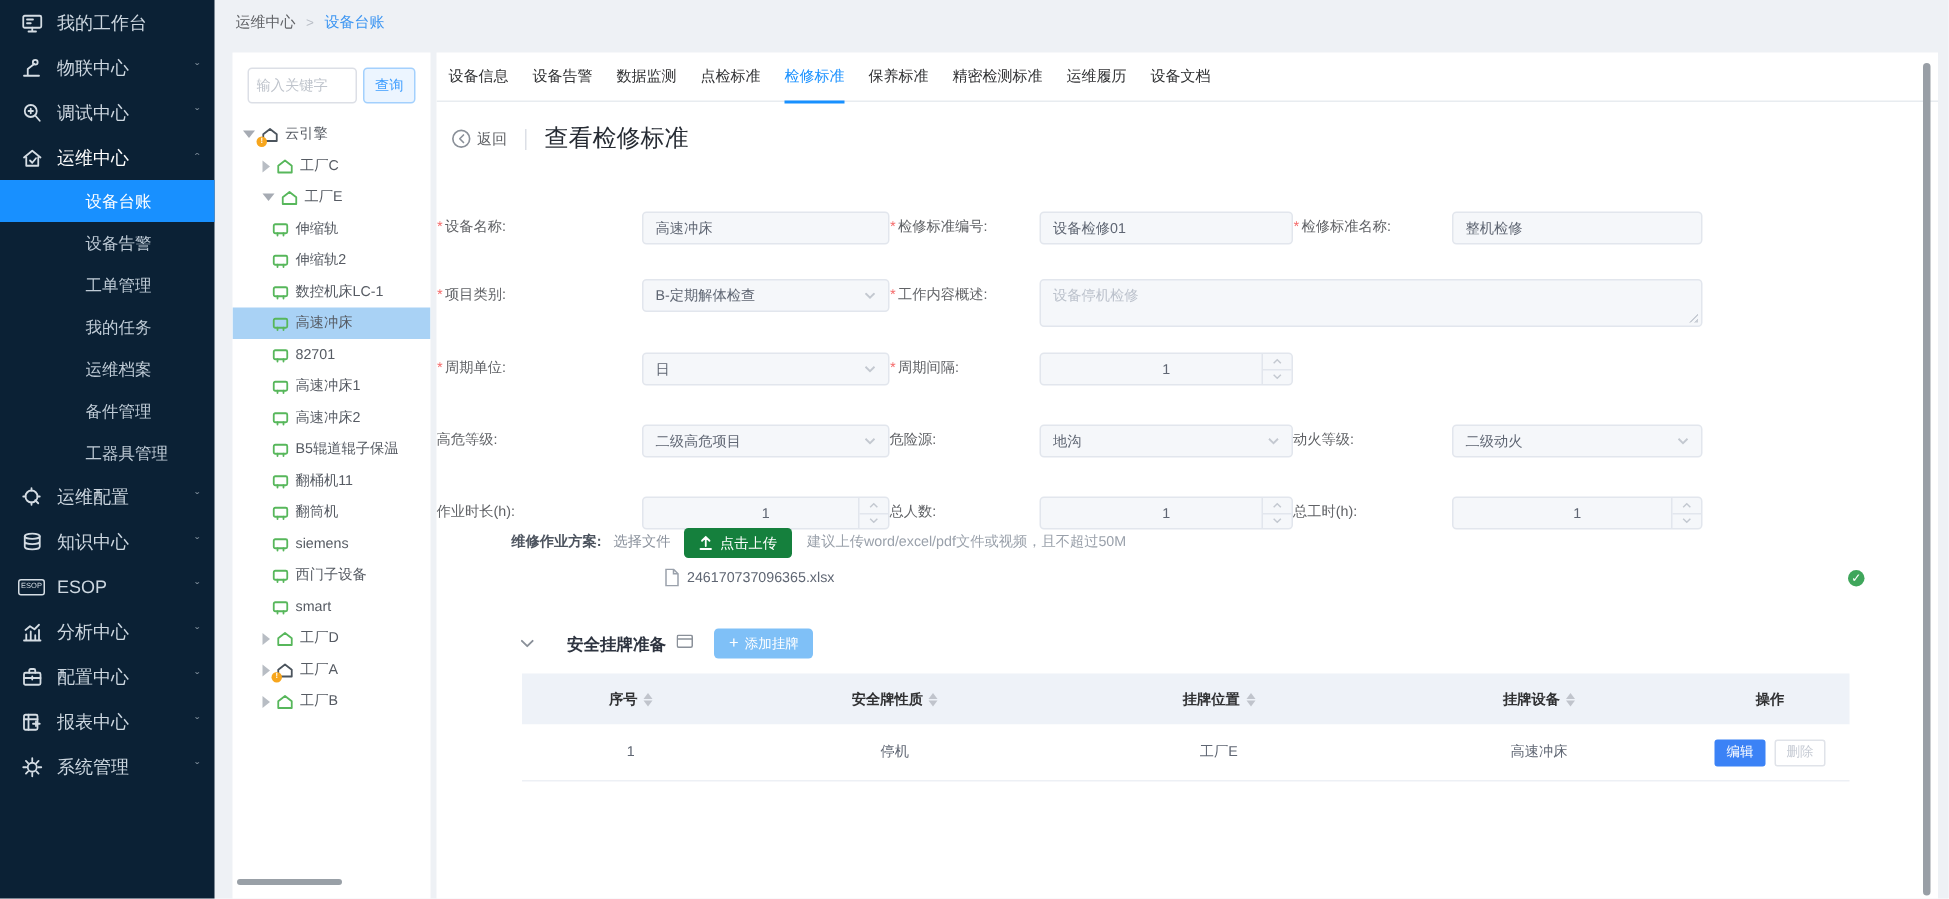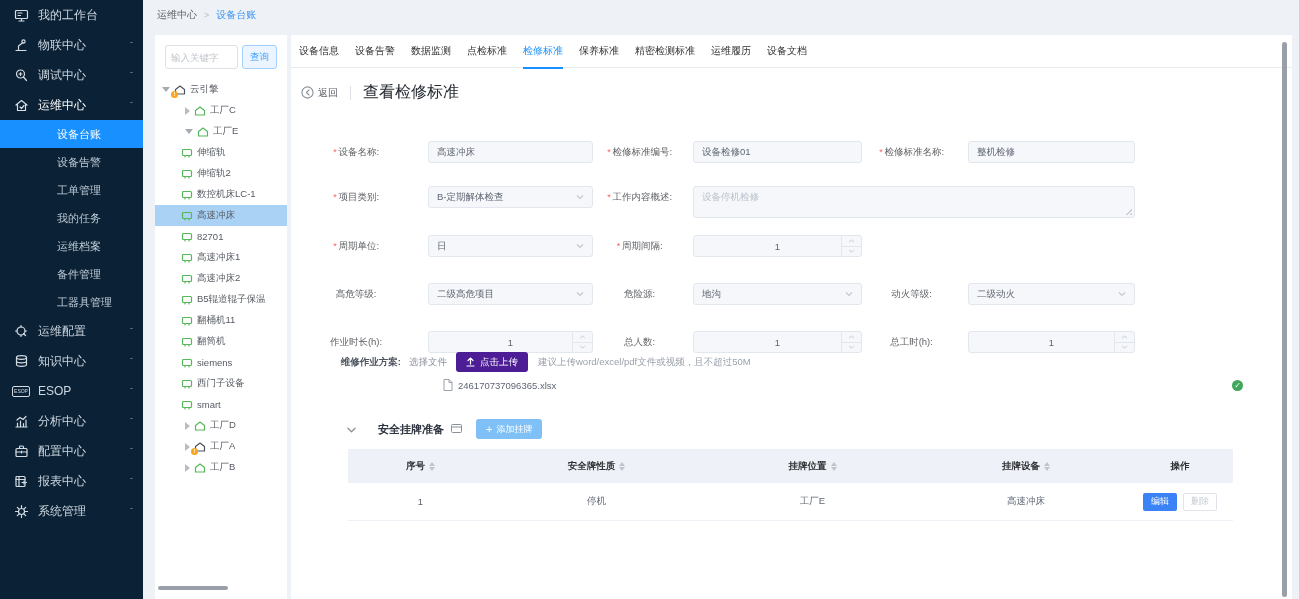--- a/index.html
+++ b/index.html
@@ -24,21 +24,21 @@
 
   
   .tree-card{position:absolute;left:155px;top:35px;width:132px;height:564px;background:#fff;overflow:hidden}
   .search-row{display:flex;gap:4px;padding:10px 6px 6px 10px;align-items:center}
   .search-input{width:73px;height:24px;border:1px solid #dcdfe6;border-radius:3px;font-size:9.5px;padding:0 5px;color:#606266;outline:none;background:#fff;font-family:inherit}
   .search-input::placeholder{color:#bfc4cc}
   .search-btn{width:35px;height:24px;background:#ecf5ff;border:1px solid #a3d0fd;border-radius:3px;color:#409eff;font-size:9.5px;cursor:pointer;font-family:inherit}
   .tree{margin-top:4px;font-size:9.5px;color:#565b63}
   .tnode{height:21px;display:flex;align-items:center;white-space:nowrap;cursor:pointer}
   .tnode.selected{background:#a9d2f5}
-  .lv0{padding-left:7px}.lv1{padding-left:30px}.lv2{padding-left:26px}
+  .lv0{padding-left:7px}.lv1{padding-left:20px}.lv2{padding-left:26px}
   .cr-exp{width:0;height:0;border-left:4px solid transparent;border-right:4px solid transparent;border-top:5px solid #a6abb3;margin-right:4px;flex:none}
   .cr-col{width:0;height:0;border-top:4px solid transparent;border-bottom:4px solid transparent;border-left:5px solid #b8bdc4;margin-right:4px;flex:none}
   .t-ico{position:relative;width:12px;height:12px;margin-right:4px;flex:none;display:flex;align-items:center;justify-content:center}
   .t-ico svg{fill:none;stroke-width:1.2;stroke-linecap:round;stroke-linejoin:round}
   .green{stroke:#57b75b}.dark{stroke:#4b545d}
   .warn-badge{position:absolute;left:-3px;bottom:-2px;width:7px;height:7px;border-radius:50%;background:#f7a61d;color:#fff;font-size:5px;line-height:7px;text-align:center;font-weight:bold}
   .hscroll{position:absolute;left:3px;bottom:9px;width:70px;height:4px;border-radius:2px;background:#99a0a7}
 
   
   .main-card{position:absolute;left:291px;top:35px;width:1001px;height:564px;background:#fff;overflow:hidden}
@@ -49,40 +49,40 @@
   .vscroll{position:absolute;right:5px;top:7px;bottom:2px;width:5px;border-radius:3px;background:#999fa6}
 
   .detail-head{display:flex;align-items:center;padding:14px 0 0 10px}
   .back{display:flex;align-items:center;gap:4px;color:#606266;font-size:10px;cursor:pointer}
   .vdiv{width:1px;height:14px;background:#dcdfe6;margin:0 12px}
   .page-title{font-size:16px;color:#262b33}
 
   
   .form{position:absolute;left:0;top:0;width:100%;font-size:9.5px;color:#5f6673}
   .frow{position:absolute;display:flex;align-items:flex-start}
-  .lab{text-align:center;padding-right:7px;line-height:22px;white-space:nowrap;color:#606266}
+  .lab{text-align:left;padding-right:7px;line-height:22px;white-space:nowrap;color:#606266}
   .req{color:#f56c6c;margin-right:2px}
   .w-l1{width:137px}.w-i1{width:165px}
   .w-l2{width:100px}.w-i2{width:169px}
   .w-l3{width:106px}.w-i3{width:167px}
   .ibox{height:22px;background:#f5f7fa;border:1px solid #e2e6ed;border-radius:3px;display:flex;align-items:center;padding:0 8px;color:#5f6673}
   .sel{justify-content:space-between;cursor:pointer}
   .sel svg{stroke:#c3c8d0;fill:none;stroke-width:1.2;flex:none}
   .num{position:relative;padding:0;justify-content:center}
   .num .val{flex:1;text-align:center}
   .stepper{position:absolute;right:0;top:0;bottom:0;width:20px;border-left:1px solid #e2e6ed;display:flex;flex-direction:column}
   .stepper span{flex:1;display:flex;align-items:center;justify-content:center;cursor:pointer}
   .stepper span:first-child{border-bottom:1px solid #e2e6ed}
   .stepper svg{stroke:#c3c8d0;fill:none;stroke-width:1.2}
   .ta{position:relative;width:442px;height:32px;background:#f5f7fa;border:1px solid #e2e6ed;border-radius:3px;padding:4px 8px;color:#bcc2cc}
   .resize-corner{position:absolute;right:2px;bottom:2px;width:7px;height:7px;background:linear-gradient(135deg,transparent 55%,#c8cdd5 55%,#c8cdd5 65%,transparent 65%,transparent 80%,#c8cdd5 80%)}
 
   .up-label{width:114px;text-align:right;padding-right:4px;font-weight:bold;color:#4d545f;line-height:20px;white-space:nowrap}
   .up-select{color:#8a919c;line-height:20px;margin:0 9px 0 4px}
-  .btn-upload{height:20px;padding:0 10px;background:#4c1d95;border:none;border-radius:3px;color:#fff;font-size:9.5px;display:flex;align-items:center;gap:5px;cursor:pointer;font-family:inherit}
+  .btn-upload{height:20px;padding:0 10px;background:#15803d;border:none;border-radius:3px;color:#fff;font-size:9.5px;display:flex;align-items:center;gap:5px;cursor:pointer;font-family:inherit}
   .btn-upload svg{stroke:#fff;fill:none;stroke-width:1.2;stroke-linecap:round}
   .up-tip{color:#9aa1ab;line-height:20px;margin-left:10px}
   .file-row{display:flex;align-items:center;margin-left:152px;width:800px}
   .file-row svg{stroke:#9aa1ab;fill:none;stroke-width:1;margin-right:5px}
   .file-name{color:#5f6673}
   .check{margin-left:auto;width:11px;height:11px;border-radius:50%;background:#3fa65b;color:#fff;font-size:8px;line-height:11px;text-align:center}
   .check::after{content:"\2713"}
 
   
   .section-head{display:flex;align-items:center;margin-left:56px}

